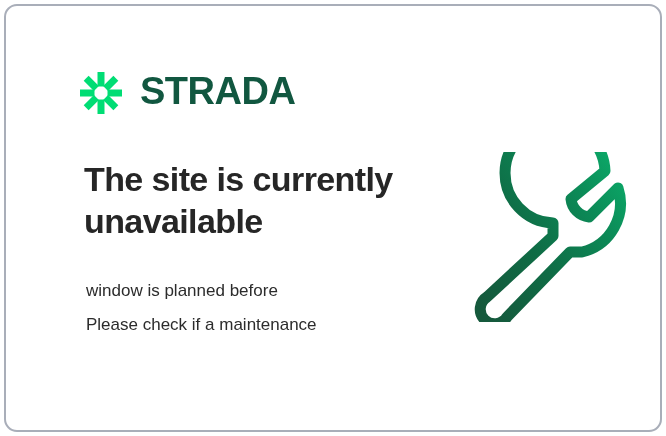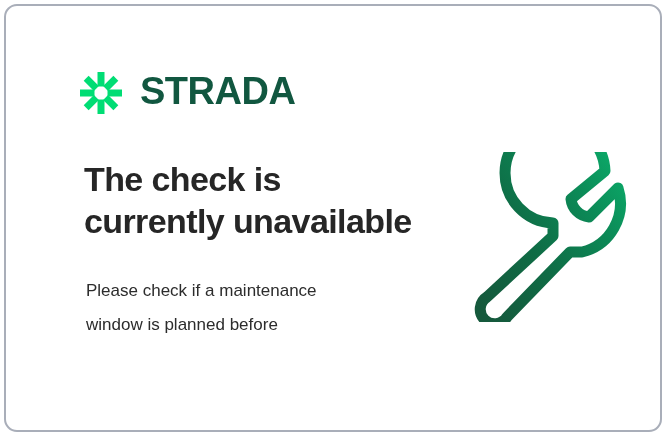--- a/index.html
+++ b/index.html
@@ -117,25 +117,25 @@
                 <rect x="-3.5" y="-21" width="7" height="14.5"></rect>
                 <rect x="-3.5" y="6.5" width="7" height="14.5"></rect>
               </g>
             </g>
           </g>
         </svg>
       </span>
       <span class="brand-word">STRADA</span>
     </div>
 
-    <h1 class="headline">The check is currently unavailable</h1>
+    <h1 class="headline">The site is currently unavailable</h1>
 
     <div class="body-copy">
+      <span class="line">window is planned before</span>
       <span class="line">Please check if a maintenance</span>
-      <span class="line">window is planned before</span>
     </div>
 
     <div class="wrench">
       <svg viewBox="0 0 176 170" xmlns="http://www.w3.org/2000/svg" aria-hidden="true">
         <defs>
           <linearGradient id="wrenchGrad" x1="0" y1="1" x2="1" y2="0">
             <stop offset="0" stop-color="#15593c"></stop>
             <stop offset="0.45" stop-color="#0d7a4c"></stop>
             <stop offset="1" stop-color="#0aa968"></stop>
           </linearGradient>

